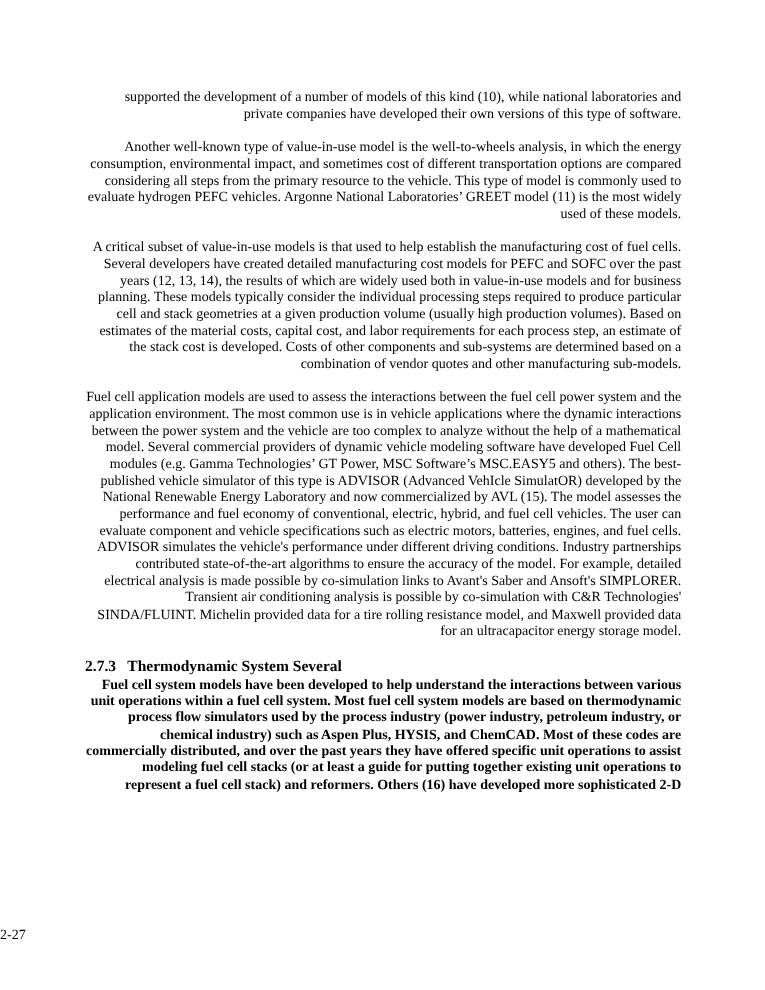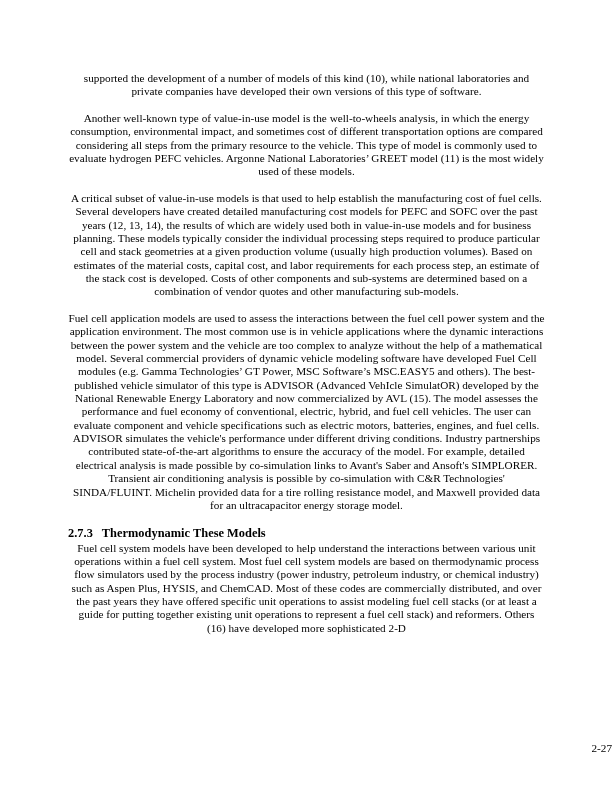--- a/index.html
+++ b/index.html
@@ -17,66 +17,67 @@
   .page {
     position: relative;
     width: 612px;
     height: 792px;
     box-sizing: border-box;
     padding: 72px 67px 0 68px;
   }
   .body-text {
     font-size: 11.2px;
     line-height: 13.35px;
-    text-align: center;
+    text-align: right;
     margin: 0 0 13.3px 0;
     letter-spacing: 0.01px;
     word-spacing: 0.0px;
     hyphens: none;
   }
   .body-text.tight {
     margin-bottom: 0;
+    font-weight: bold;
   }
   h2.section-heading {
     font-size: 12.4px;
     font-weight: bold;
     line-height: 15px;
     margin: 0 0 1px 0;
     padding: 0;
     letter-spacing: 0.01px;
   }
   h2.section-heading .num {
     margin-right: 9px;
   }
   .footer {
     position: absolute;
     left: 0;
     right: 0;
     bottom: 37px;
-    text-align: right;
+    text-align: left;
     font-size: 11.2px;
     line-height: 13px;
   }
 </style>
 </head>
 <body>
 
 <div class="page">
 
   <p class="body-text">supported the development of a number of models of this kind (10), while national laboratories and private companies have developed their own versions of this type of software.</p>
 
   <p class="body-text">Another well-known type of value-in-use model is the well-to-wheels analysis, in which the energy consumption, environmental impact, and sometimes cost of different transportation options are compared considering all steps from the primary resource to the vehicle. This type of model is commonly used to evaluate hydrogen PEFC vehicles. Argonne National Laboratories’ GREET model (11) is the most widely used of these models.</p>
 
   <p class="body-text">A critical subset of value-in-use models is that used to help establish the manufacturing cost of fuel cells. Several developers have created detailed manufacturing cost models for PEFC and SOFC over the past years (12, 13, 14), the results of which are widely used both in value-in-use models and for business planning. These models typically consider the individual processing steps required to produce particular cell and stack geometries at a given production volume (usually high production volumes). Based on estimates of the material costs, capital cost, and labor requirements for each process step, an estimate of the stack cost is developed. Costs of other components and sub-systems are determined based on a combination of vendor quotes and other manufacturing sub-models.</p>
 
 
   <p class="body-text">Fuel cell application models are used to assess the interactions between the fuel cell power system and the application environment. The most common use is in vehicle applications where the dynamic interactions between the power system and the vehicle are too complex to analyze without the help of a mathematical model. Several commercial providers of dynamic vehicle modeling software have developed Fuel Cell modules (e.g. Gamma Technologies’ GT Power, MSC Software’s MSC.EASY5 and others). The best-published vehicle simulator of this type is ADVISOR (Advanced VehIcle SimulatOR) developed by the National Renewable Energy Laboratory and now commercialized by AVL (15).  The model assesses the performance and fuel economy of conventional, electric, hybrid, and fuel cell vehicles.  The user can evaluate component and vehicle specifications such as electric motors, batteries, engines, and fuel cells.  ADVISOR simulates the vehicle's performance under different driving conditions.  Industry partnerships contributed state-of-the-art algorithms to ensure the accuracy of the model.  For example, detailed electrical analysis is made possible by co-simulation links to Avant's Saber and Ansoft's SIMPLORER.  Transient air conditioning analysis is possible by co-simulation with C&amp;R Technologies' SINDA/FLUINT.  Michelin provided data for a tire rolling resistance model, and Maxwell provided data for an ultracapacitor energy storage model.</p>
 
   <h2 class="section-heading">
-    <span class="num">2.7.3</span><span class="title">Thermodynamic These Models</span>
+    <span class="num">2.7.3</span><span class="title">Thermodynamic System Several</span>
   </h2>
 
   <p class="body-text tight">Fuel cell system models have been developed to help understand the interactions between various unit operations within a fuel cell system. Most fuel cell system models are based on thermodynamic process flow simulators used by the process industry (power industry, petroleum industry, or chemical industry) such as Aspen Plus, HYSIS, and ChemCAD. Most of these codes are commercially distributed, and over the past years they have offered specific unit operations to assist modeling fuel cell stacks (or at least a guide for putting together existing unit operations to represent a fuel cell stack) and reformers. Others (16) have developed more sophisticated 2-D</p>
 
   <div class="footer">
     <span>2-27</span>
   </div>
 
 </div>
 

